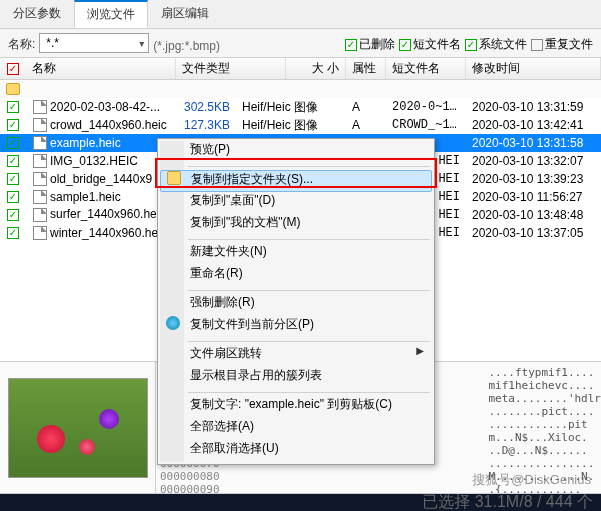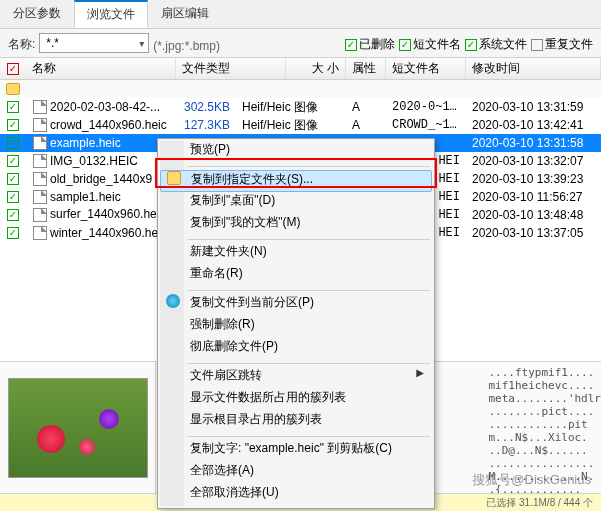--- a/index.html
+++ b/index.html
@@ -45,21 +45,21 @@
 .bottom { position: absolute; left: 0; right: 0; bottom: 18px; height: 132px; border-top: 1px solid #d0d0d0; display: flex; background: #fafafa; }
 .preview { width: 156px; border-right: 1px solid #d0d0d0; padding: 6px; display: flex; align-items: center; justify-content: center; }
 .thumb { width: 140px; height: 100px; background: linear-gradient(#6a9a3a,#4a7a2a); position: relative; border: 1px solid #999; overflow: hidden; }
 .flower { position: absolute; border-radius: 50%; }
 .f1 { width: 28px; height: 28px; background: radial-gradient(#ff4060,#c01030); left: 28px; top: 46px; }
 .f2 { width: 20px; height: 20px; background: radial-gradient(#b040ff,#6010a0); left: 90px; top: 30px; }
 .f3 { width: 16px; height: 16px; background: radial-gradient(#ff6080,#c02040); left: 70px; top: 60px; }
 .hex { flex: 1; padding: 4px 0 4px 4px; font-family: Consolas, monospace; font-size: 11px; color: #555; display: flex; overflow: hidden; }
 .hex .offsets { color: #888; }
 .hex .ascii { margin-left: auto; text-align: left; color: #555; white-space: pre; }
-.status { position: absolute; left: 0; right: 0; bottom: 0; height: 18px; background: #fef9c3; border-top: 1px solid #d0d0d0; font-size: 10px; color: #666; display: flex; align-items: center; }
+.status { position: absolute; left: 0; right: 0; bottom: 0; height: 18px; background: #0f172a; border-top: 1px solid #d0d0d0; font-size: 16px; color: #666; display: flex; align-items: center; }
 .status .stxt { margin-left: auto; padding-right: 8px; }
 .wm { position: absolute; right: 10px; bottom: 22px; color: rgba(80,80,80,.6); font-size: 13px; z-index: 100; }
 </style>
 </head>
 <body>
 
 <div class="tabs">
   <div class="tab">分区参数</div>
   <div class="tab active">浏览文件</div>
   <div class="tab">扇区编辑</div>
@@ -236,36 +236,30 @@
     </div>
   <div class="cm-sep"></div>
   <div class="cm-item">
       <span>新建文件夹(N)</span>
     </div>
   <div class="cm-item">
       <span>重命名(R)</span>
     </div>
   <div class="cm-sep"></div>
   <div class="cm-item">
+      <span>强制删除(R)</span>
+    </div>
+  <div class="cm-item">
     <span class="mico" style="background:radial-gradient(#6cf,#08a);border-radius:50%"></span>
     <span>复制文件到当前分区(P)</span>
   </div>
-  <div class="cm-item">
-      <span>强制删除(R)</span>
-    </div>
-  <div class="cm-item">
-      <span>彻底删除文件(P)</span>
-    </div>
   <div class="cm-sep"></div>
   <div class="cm-item">
       <span>文件扇区跳转</span>
       <span class="arr">▶</span>
-    </div>
-  <div class="cm-item">
-      <span>显示文件数据所占用的簇列表</span>
     </div>
   <div class="cm-item">
       <span>显示根目录占用的簇列表</span>
     </div>
   <div class="cm-sep"></div>
   <div class="cm-item">
       <span>复制文字: "example.heic" 到剪贴板(C)</span>
     </div>
   <div class="cm-item">
       <span>全部选择(A)</span>

